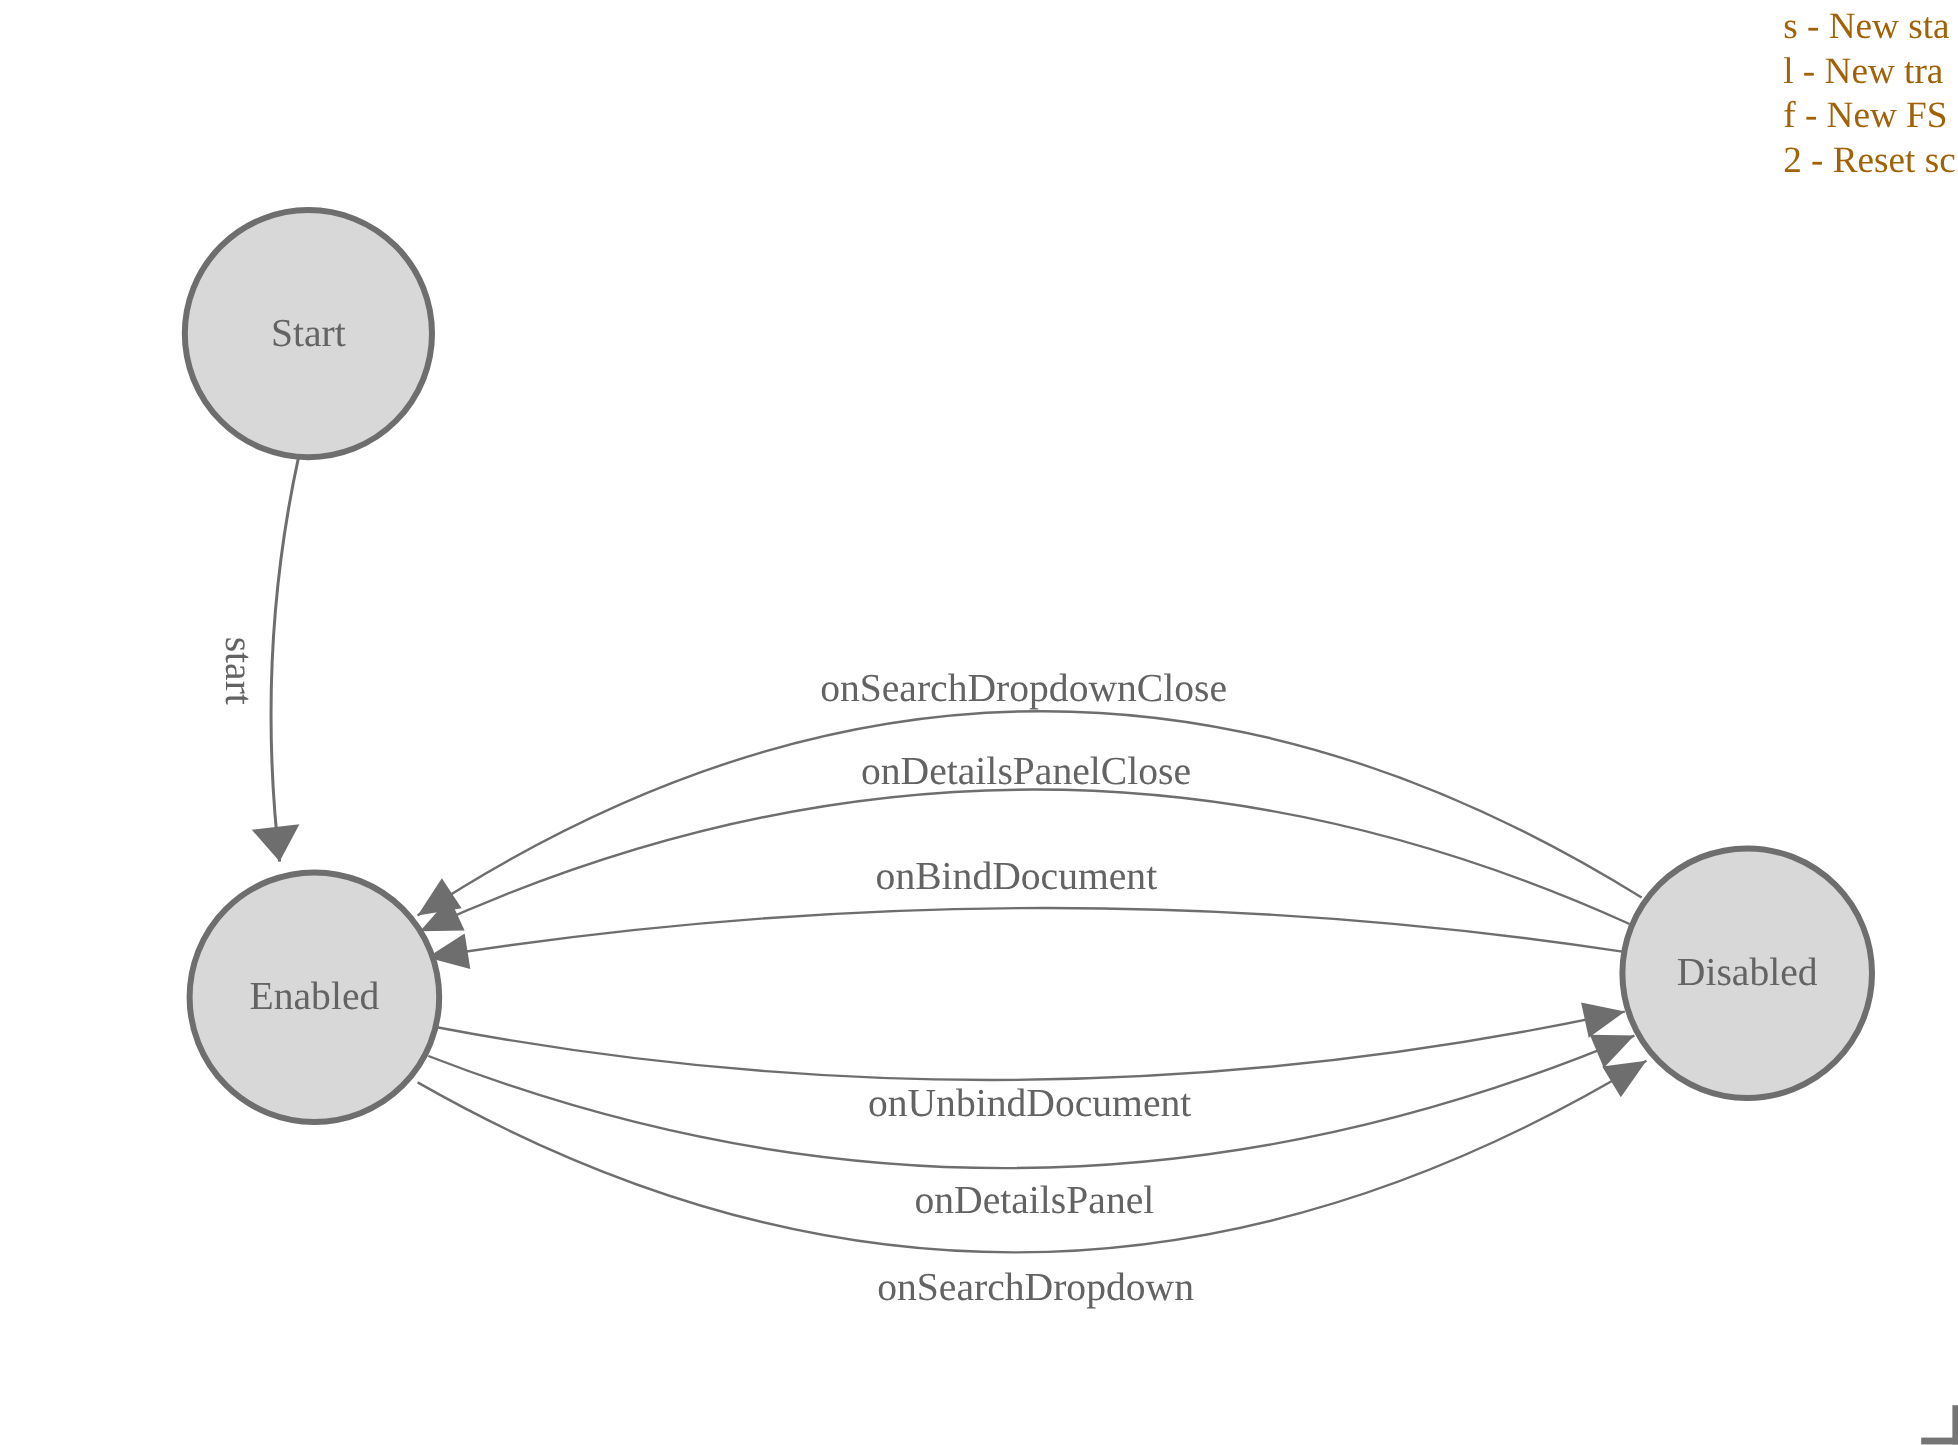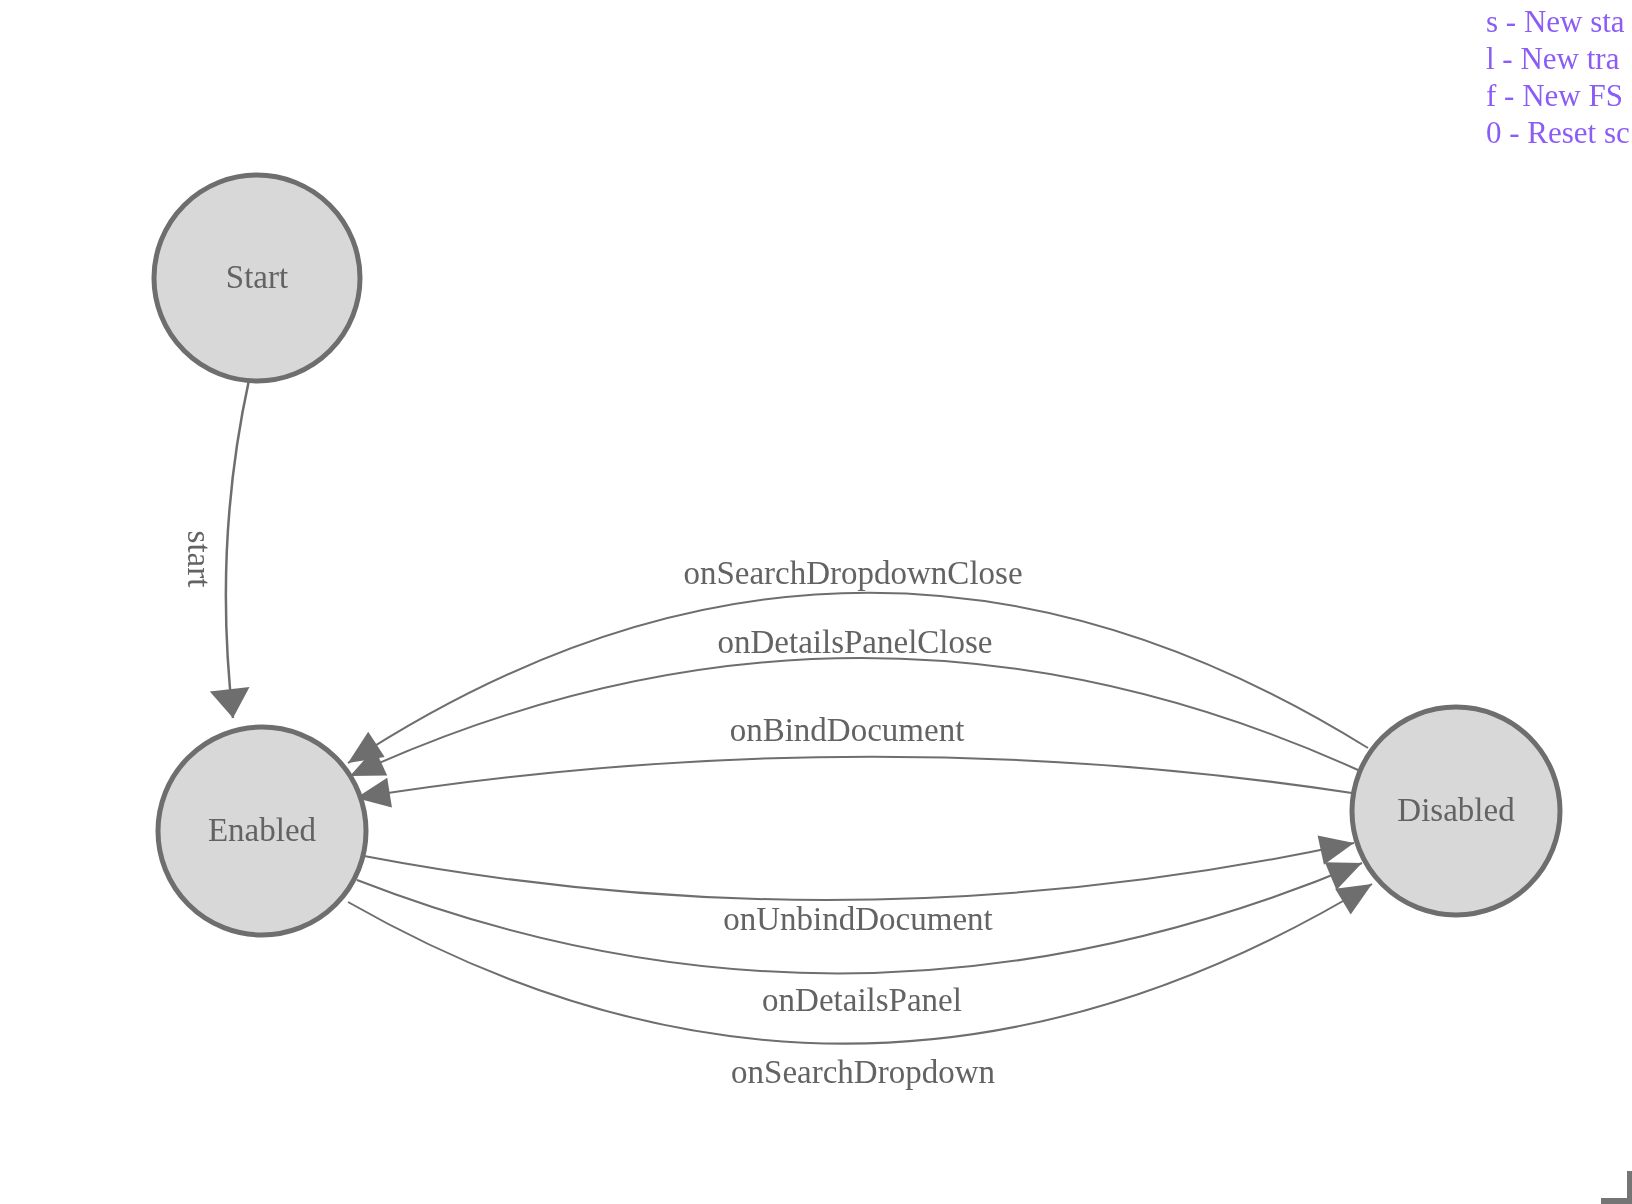--- a/index.html
+++ b/index.html
@@ -27,21 +27,21 @@
     font-family: "Liberation Serif", "DejaVu Serif", serif;
   }
   .legend {
     position: absolute;
     left: 1486px;
     top: 3px;
     width: 146px;
     overflow: hidden;
     font-size: 31px;
     line-height: 37px;
-    color: #8b5cf6;
+    color: #a16207;
     white-space: nowrap;
   }
   .legend div { white-space: nowrap; }
 </style>
 </head>
 <body>
 
 <div id="stage">
 
   <svg id="fsm-svg" viewBox="0 0 1632 1204">
@@ -93,16 +93,16 @@
         <text x="1456" y="821" text-anchor="middle" font-size="33" fill="#636363">Disabled</text>
       </g>
       <rect x="1627" y="1171" width="5" height="33" fill="#757575"></rect>
       <rect x="1601" y="1198" width="31" height="6" fill="#757575"></rect>
     </svg>
 
   <div class="legend">
     <div>s - New sta</div>
     <div>l - New tra</div>
     <div>f - New FS</div>
-    <div>0 - Reset sc</div>
+    <div>2 - Reset sc</div>
   </div>
 
 </div>
 
 </body></html>

